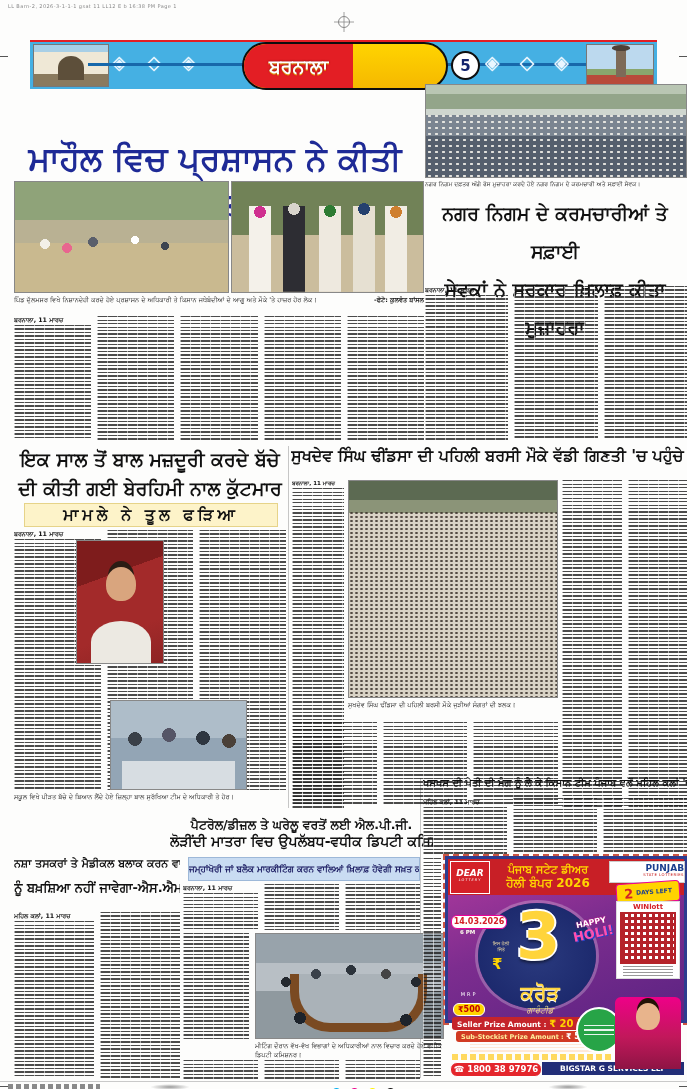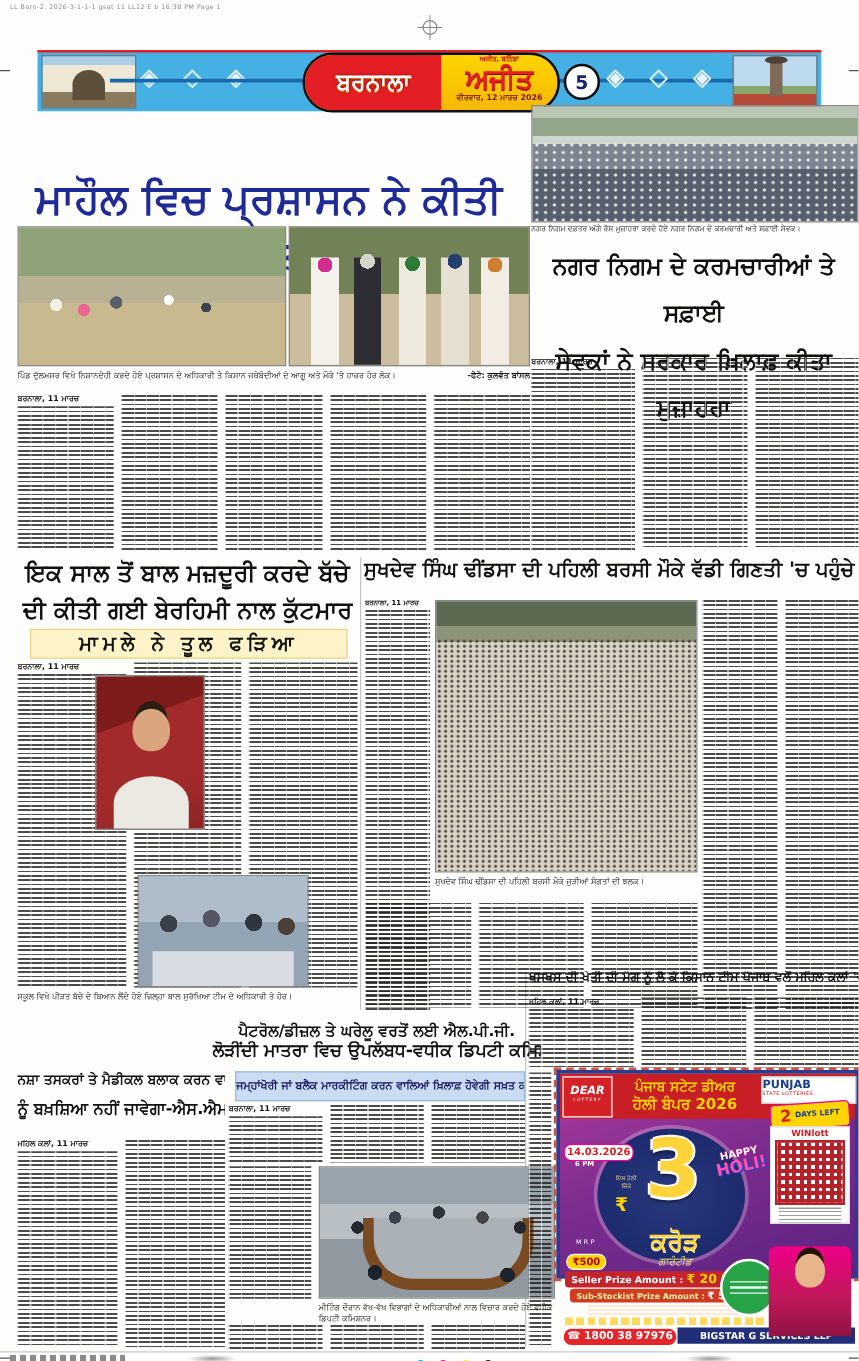--- a/index.html
+++ b/index.html
@@ -123,21 +123,21 @@
       outline:2px dashed #cc5544;background:linear-gradient(160deg,#b13a9e 0,#7d2d8f 45%,#5b2382 100%)}
   #ad .hdr{position:absolute;left:0;top:0;right:0;height:36px;background:#c81f26}
   #ad-dear{position:absolute;left:2px;top:2px;width:38px;height:31px;background:#d42027;border:1px solid #fff;
       color:#fff;text-align:center;font-style:italic}
   #ad-dear .b{font-size:9px;font-weight:800;display:block;margin-top:6px}
   #ad-dear .s{font-size:3.5px;display:block;letter-spacing:1px}
   #ad-title{position:absolute;left:42px;top:2px;width:116px;height:31px;text-align:center;color:#FFD400;font-weight:800}
   #ad-title .t1{display:block;font-size:11px;margin-top:2px;white-space:nowrap}
   #ad-title .t2{display:block;font-size:12px;white-space:nowrap}
   #ad-logo{position:absolute;left:161px;top:2px;width:74px;height:20px;background:#fff;border:1px solid #ccc;
-      text-align:left;line-height:1}
+      text-align:right;line-height:1}
   #ad-logo .l1{font-size:9px;font-weight:800;color:#1b3f8f;display:block;margin-top:2px}
   #ad-logo .l2{font-size:3.8px;color:#c00000;display:block;letter-spacing:.5px}
   #ad-days{position:absolute;left:168px;top:23px;width:62px;height:19px;background:#FFD400;border-radius:4px;
       transform:rotate(-4deg);display:flex;align-items:center;justify-content:center;gap:3px;border:1px solid #e09}
   #ad-days .n{font-size:13px;font-weight:800;color:#d42027}
   #ad-days .t{font-size:6px;font-weight:800;color:#1b3f8f;line-height:1.05;text-align:left}
   #ad-blob{position:absolute;left:30px;top:44px;width:118px;height:106px;background:radial-gradient(#2a3a7e,#1d2a6e 70%);
       border-radius:50%;box-shadow:0 0 0 3px rgba(255,255,255,.25)}
   #ad-note{position:absolute;left:36px;top:82px;width:34px;color:#ffe9a8;font-size:4.8px;line-height:1.3;text-align:center}
   #ad-rup{position:absolute;left:44px;top:96px;font-size:15px;font-weight:800;color:#FFD400}
@@ -208,25 +208,20 @@
   <div class="abs cropmark" style="left:679px;top:56px;width:8px;height:1px"></div>
   <div class="abs cropmark" style="left:0;top:1086px;width:8px;height:1px"></div>
   <div class="abs cropmark" style="left:679px;top:1086px;width:8px;height:1px"></div>
 
   <div id="mh" class="abs">
     <div id="mh-gate" class="abs"></div>
     <div id="pat-l" class="abs mh-pattern">◈ ◇ ◈</div>
     <div id="mh-line" class="abs"></div>
     <div id="mh-cap" class="abs">
       <div id="mh-ed">ਬਰਨਾਲਾ</div>
-      <div id="mh-right">
-        <div id="mh-sub">ਅਜੀਤ, ਬਠਿੰਡਾ</div>
-        <div id="mh-paper">ਅਜੀਤ</div>
-        <div id="mh-date">ਵੀਰਵਾਰ, 12 ਮਾਰਚ 2026</div>
-      </div>
     </div>
     <div id="mh-page" class="abs">5</div>
     <div id="pat-r" class="abs mh-pattern">◈ ◇ ◈</div>
     <div id="mh-tower" class="abs"></div>
   </div>
 
   <div id="h1a" class="abs">
     <br>
     <span>ਮਾਹੌਲ ਵਿਚ ਪ੍ਰਸ਼ਾਸਨ ਨੇ ਕੀਤੀ ਮਿਣਤੀ</span>
   </div>

